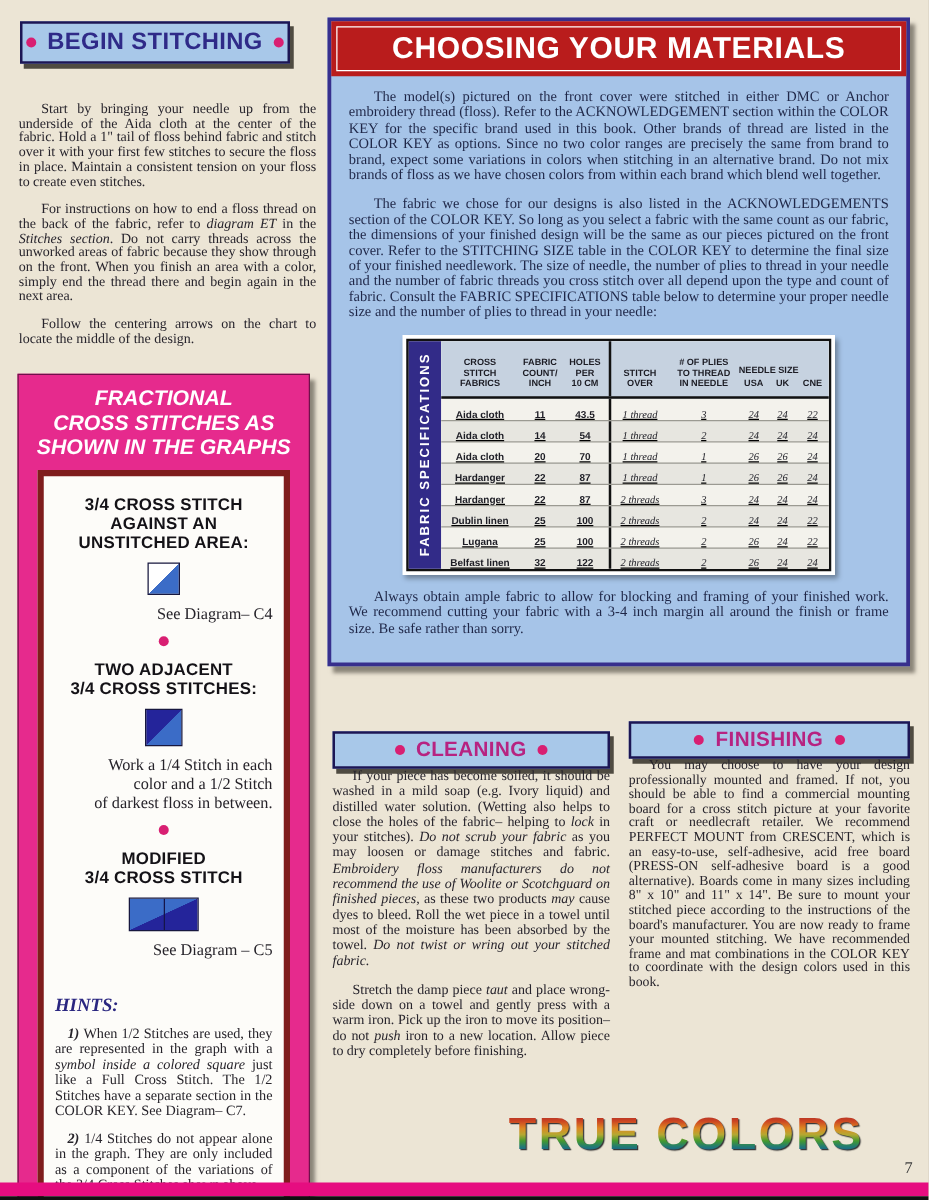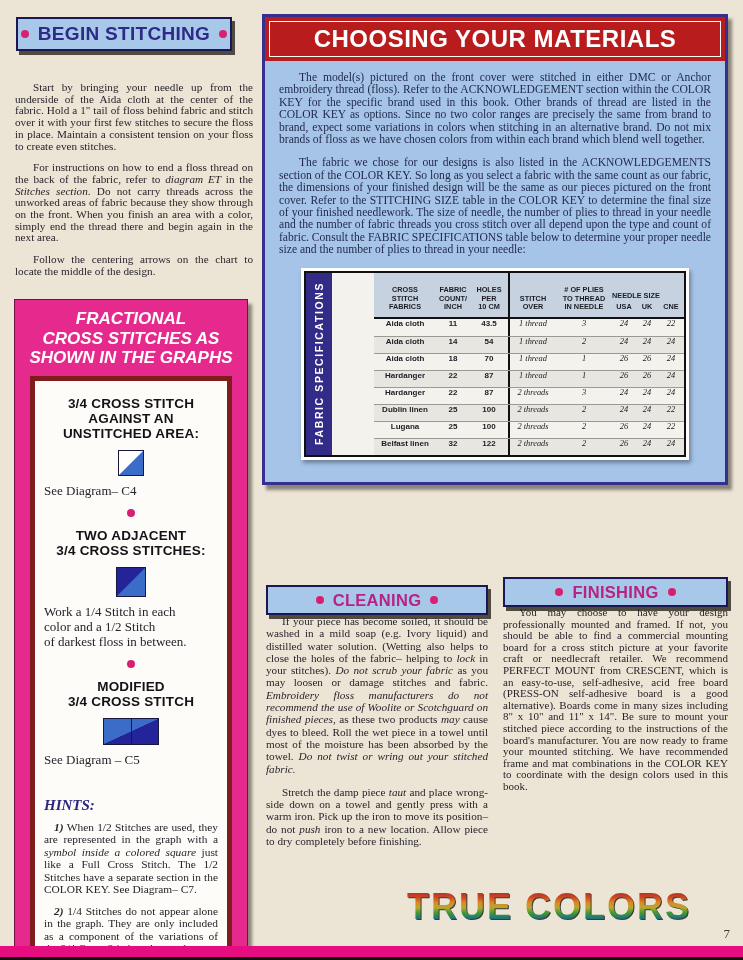--- a/index.html
+++ b/index.html
@@ -33,21 +33,21 @@
                padding:6px 9px 8px; min-height:492px; }
   .frac-heading { font-family:"Liberation Sans", sans-serif; font-weight:bold; color:#141217;
                   font-size:13.5px; line-height:15px; text-align:center;
                   white-space:pre-line; margin-top:9px; letter-spacing:.2px; }
   .diagram { margin:9px auto 7px; border:1px solid #17173f; }
   #diag1 { width:26px; height:26px; background:linear-gradient(to bottom right,#ffffff 49.6%,#3b6cc7 50.4%); }
   #diag2 { width:30px; height:30px; background:linear-gradient(to bottom right,#24249a 49.6%,#3b6cc7 50.4%); }
   #diag3 { width:56px; height:27px; position:relative;
            background:linear-gradient(to bottom right,#3b6cc7 49.6%,#24249a 50.4%); }
   #diag3::after { content:""; position:absolute; left:50%; top:0; bottom:0; width:1px; background:#15154a; }
-  .frac-caption { font-size:13px; line-height:15px; color:#26232a; text-align:left; white-space:pre-line; }
+  .frac-caption { font-size:13px; line-height:15px; color:#26232a; text-align:right; white-space:pre-line; }
   .pink-dot { width:8px; height:8px; border-radius:50%; background:#d81f72; margin:11px auto; }
   .hints-title { font-weight:bold; font-style:italic; color:#2a2680; font-size:15px; margin:30px 0 7px; }
   .hint { font-size:11.4px; line-height:12.5px; color:#26232a; text-align:justify;
           text-indent:10px; margin-bottom:9px; }
 
   
   #choosing { position:absolute; left:262px; top:14px; width:466px;
               background:#a6c4e8; border:3px solid #372f8d;
               box-shadow:4px 5px 3px rgba(60,55,45,.55); }
   .choosing-header { background:#b91c1c; height:44px; display:flex; align-items:center;
@@ -59,38 +59,38 @@
                      text-align:justify; text-indent:20px; margin-bottom:11px; }
 
   
   .table-wrap { background:#fff; padding:3px; width:-moz-fit-content; width:fit-content;
                 margin:2px auto 12px; box-shadow:2px 3px 4px rgba(0,0,0,.35); }
   .spec-table { display:flex; border:2px solid #111; }
   .side-label { width:26px; background:#322b88; display:flex; align-items:center; justify-content:center; }
   .side-label span { writing-mode:vertical-rl; transform:rotate(180deg); color:#fff;
                      font-family:"Liberation Sans", sans-serif; font-weight:bold;
                      font-size:10.5px; letter-spacing:1.6px; }
-  .table-main { background:#f3f2ec;padding-left:42px; }
+  .table-main { background:#f3f2ec; }
   .t-header { display:flex; background:#c6d2e0; border-bottom:2px solid #111; height:46px; }
   .h-left, .h-right { display:flex; align-items:flex-end; height:100%; }
   .h-left { border-right:2px solid #111; }
   .hc { font-family:"Liberation Sans", sans-serif; font-weight:bold; font-size:7.3px;
         line-height:8.4px; text-align:center; white-space:pre-line; padding-bottom:5px; color:#1c1c24; }
   .w-fabric{width:62px} .w-count{width:34px} .w-holes{width:38px}
   .w-stitch{width:46px} .w-plies{width:56px} .w-usa{width:24px} .w-uk{width:22px} .w-cne{width:26px}
   .ng { width:72px; display:flex; flex-direction:column; justify-content:flex-end;
         height:100%; padding-bottom:5px; }
   .ng-label { font-family:"Liberation Sans", sans-serif; font-weight:bold; font-size:7.3px;
               margin-bottom:3px; color:#1c1c24; }
   .ng-sub { display:flex; }
   .ng-sub .hc { padding-bottom:0; }
   .t-row { display:flex; height:17px; }
   .t-row:nth-of-type(even) { background:#e7e6e0; }
   .t-row + .t-row { border-top:1px solid #9b9a92; }
-  .r-left, .r-right { display:flex; align-items:flex-start; height:100%; }
+  .r-left, .r-right { display:flex; align-items:flex-end; height:100%;text-decoration:underline; }
   .r-left { border-right:2px solid #111; }
   .cell { font-size:8px; text-align:center; color:#1c1c24; }
   .fab { font-family:"Liberation Sans", sans-serif; font-weight:bold; }
   .num { font-family:"Liberation Sans", sans-serif; font-weight:bold; }
   .itc { font-family:"Liberation Serif", serif; font-style:italic; font-size:8.4px; }
 
   
   #cleaning-col { position:absolute; left:266px; top:585px; width:222px; }
   #finishing-col { position:absolute; left:503px; top:577px; width:225px; }
   .small-bar { height:30px; }
@@ -231,21 +231,21 @@
                     <span class="cell itc w-plies">2</span>
                     <span class="cell itc w-usa">24</span>
                     <span class="cell itc w-uk">24</span>
                     <span class="cell itc w-cne">24</span>
                   </div>
                 </div>
 
                 <div class="t-row">
                   <div class="r-left">
                     <span class="cell fab w-fabric">Aida cloth</span>
-                    <span class="cell num w-count">18</span>
+                    <span class="cell num w-count">20</span>
                     <span class="cell num w-holes">70</span>
                   </div>
                   <div class="r-right">
                     <span class="cell itc w-stitch">1 thread</span>
                     <span class="cell itc w-plies">1</span>
                     <span class="cell itc w-usa">26</span>
                     <span class="cell itc w-uk">26</span>
                     <span class="cell itc w-cne">24</span>
                   </div>
                 </div>
@@ -322,20 +322,21 @@
                     <span class="cell itc w-usa">26</span>
                     <span class="cell itc w-uk">24</span>
                     <span class="cell itc w-cne">24</span>
                   </div>
                 </div>
               </div>
           </div>
         </div>
       </div>
 
+      <p>Always obtain ample fabric to allow for blocking and framing of your finished work.  We recommend cutting your fabric with a 3-4 inch margin all around the finish or frame size.  Be safe rather than sorry.</p>
     </div>
   </div>
 
   <div id="cleaning-col">
     <div class="blue-bar small-bar">
       <span class="dot"></span>
       <span class="bar-title">CLEANING</span>
       <span class="dot"></span>
     </div>
     <div class="col-text">

